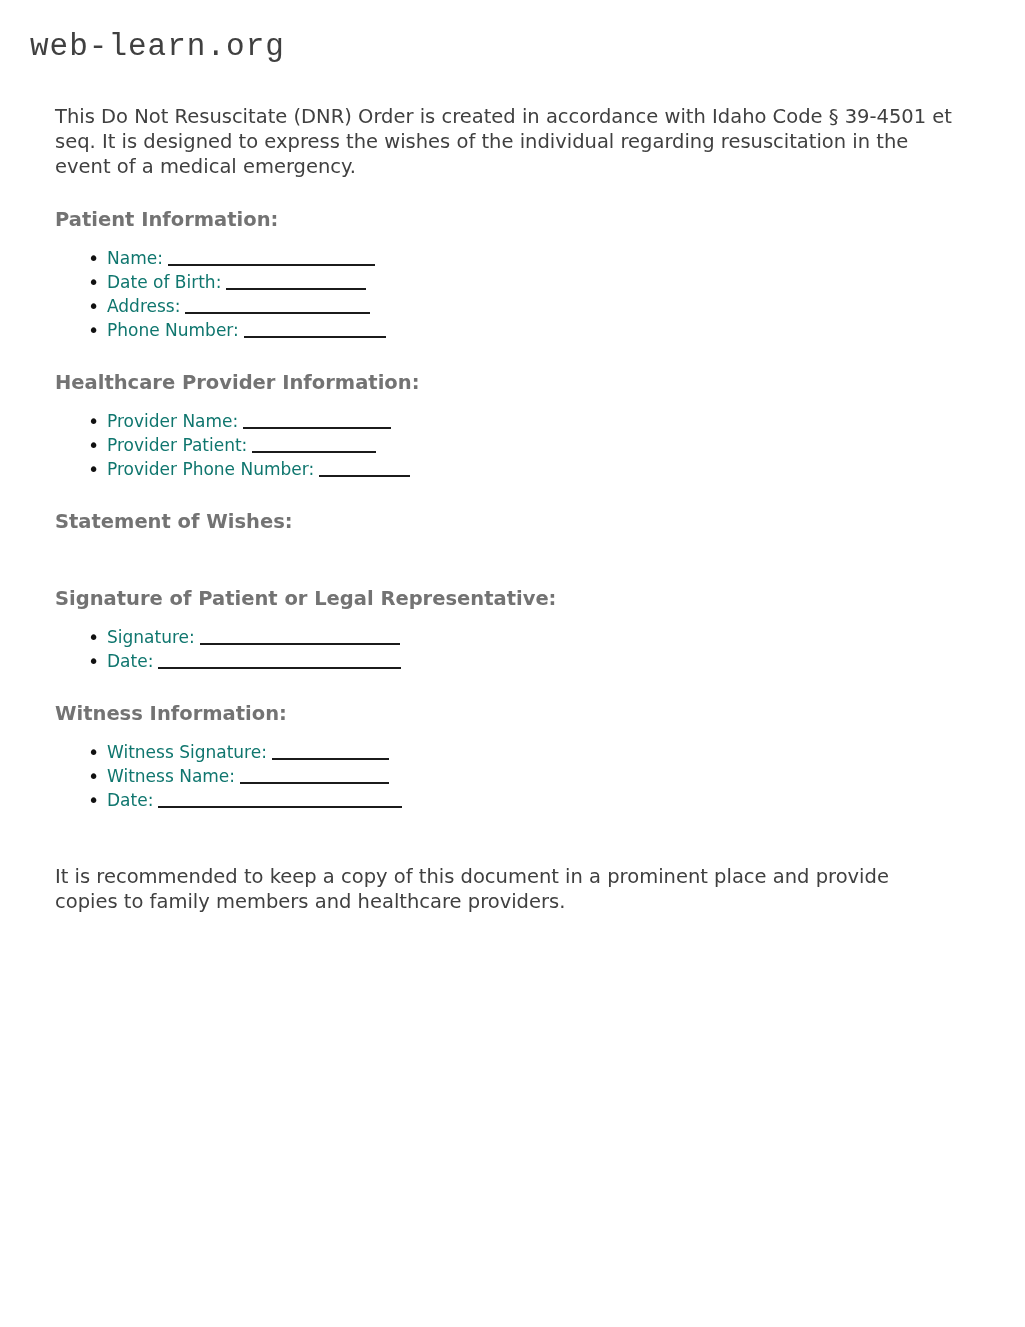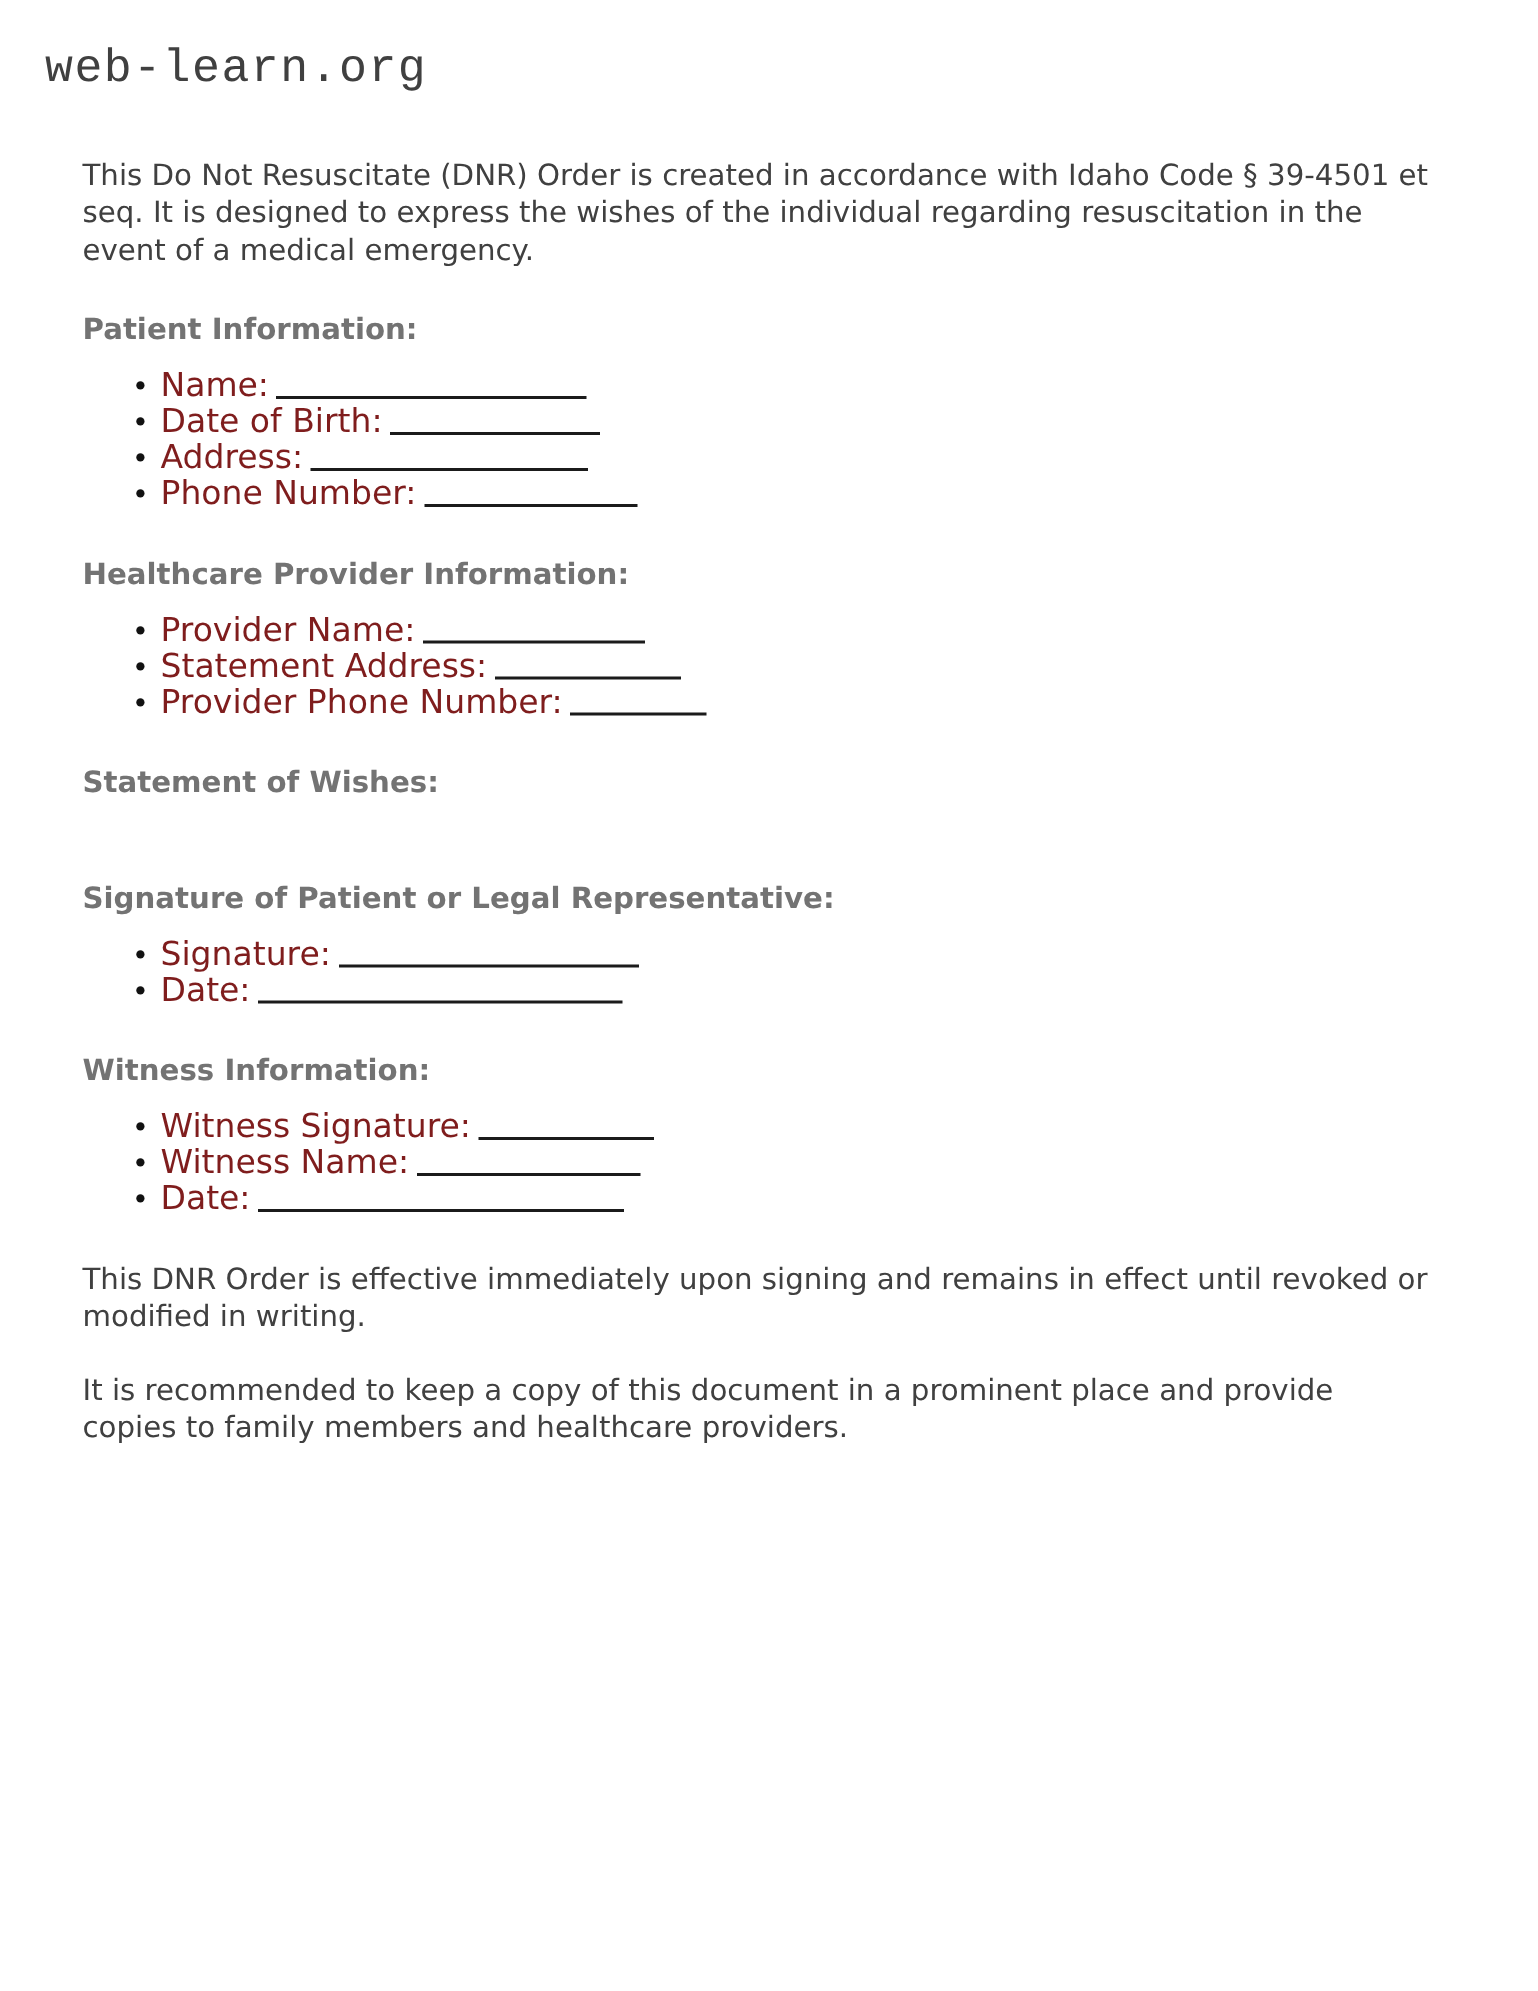--- a/index.html
+++ b/index.html
@@ -80,23 +80,23 @@
     color: #737373;
   }
 
   ul.fields {
     margin: 14px 0 0 0;
     padding: 0 0 0 52px;
     list-style: none;
   }
   ul.fields li {
     position: relative;
-    font-size: 22px;
+    font-size: 17px;
     line-height: 24px;
-    color: #7f1d1d;
+    color: #0f766e;
     white-space: nowrap;
   }
   ul.fields li::before {
     content: "\2022";
     position: absolute;
     left: -19px;
     top: 0;
     font-size: 19px;
     line-height: 24px;
     color: #111;
@@ -135,21 +135,21 @@
         <li><span class="field-label">Date of Birth:</span><span class="blank" style="width: 140px;"></span></li>
         <li><span class="field-label">Address:</span><span class="blank" style="width: 185px;"></span></li>
         <li><span class="field-label">Phone Number:</span><span class="blank" style="width: 142px;"></span></li>
       </ul>
 
     <div class="spacer-sec"></div>
 
     <h2 class="section">Healthcare Provider Information:</h2>
     <ul class="fields">
         <li><span class="field-label">Provider Name:</span><span class="blank" style="width: 148px;"></span></li>
-        <li><span class="field-label">Statement Address:</span><span class="blank" style="width: 124px;"></span></li>
+        <li><span class="field-label">Provider Patient:</span><span class="blank" style="width: 124px;"></span></li>
         <li><span class="field-label">Provider Phone Number:</span><span class="blank" style="width: 91px;"></span></li>
       </ul>
 
     <div class="spacer-sec"></div>
 
     <h2 class="section">Statement of Wishes:</h2>
     <div class="spacer-para"></div>
 
     <div class="spacer-sec"></div>
 
@@ -163,20 +163,19 @@
 
     <h2 class="section">Witness Information:</h2>
     <ul class="fields">
         <li><span class="field-label">Witness Signature:</span><span class="blank" style="width: 117px;"></span></li>
         <li><span class="field-label">Witness Name:</span><span class="blank" style="width: 149px;"></span></li>
         <li><span class="field-label">Date:</span><span class="blank" style="width: 244px;"></span></li>
       </ul>
 
     <div class="spacer-sec"></div>
 
-    <p class="para">This DNR Order is effective immediately upon signing and remains in effect until revoked or modified in writing.</p>
 
     <div class="spacer-para"></div>
 
     <p class="para">It is recommended to keep a copy of this document in a prominent place and provide copies to family members and healthcare providers.</p>
 
   </div>
 </div>
 
 </body></html>

